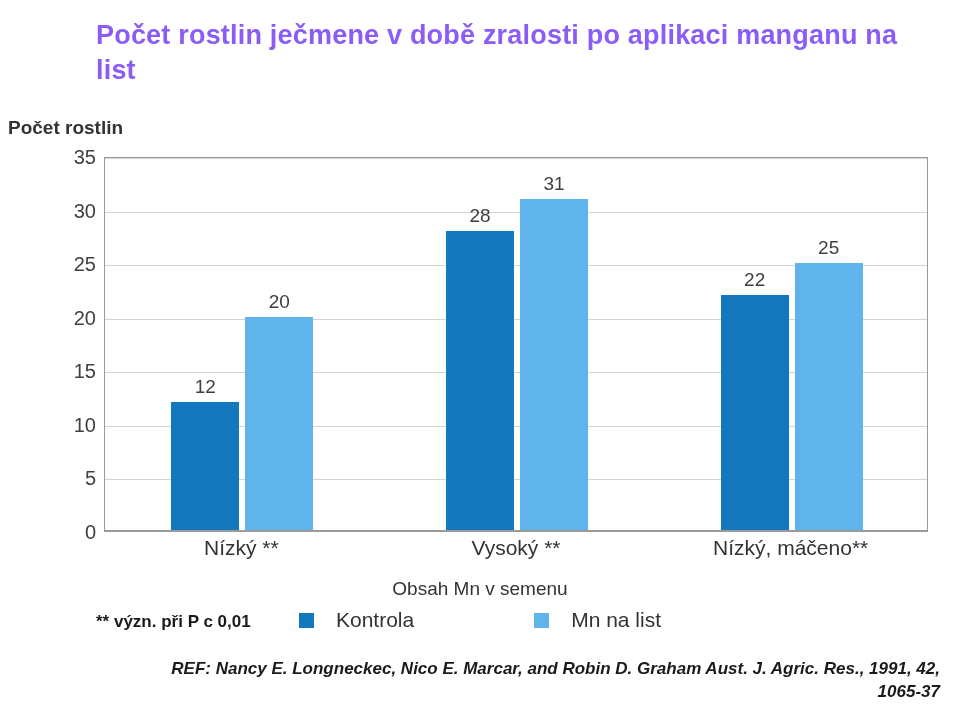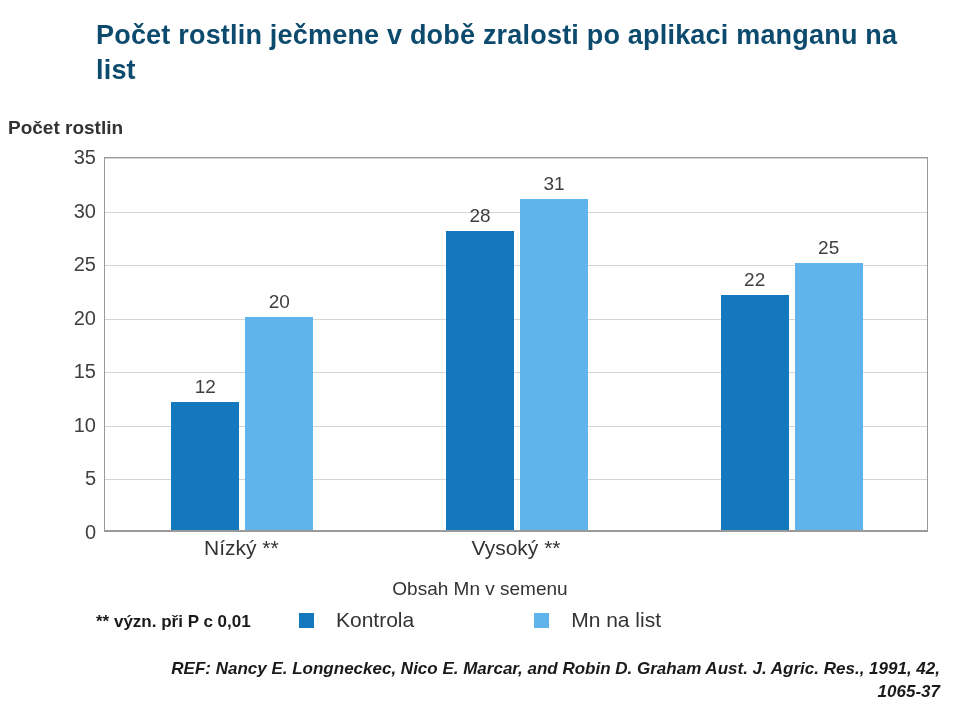--- a/index.html
+++ b/index.html
@@ -16,21 +16,21 @@
   }
 
   
   #chart-title {
     position: absolute;
     left: 96px;
     top: 18px;
     width: 840px;
     font-size: 27px;
     font-weight: bold;
-    color: #0c4a6e;
+    color: #8b5cf6;
     line-height: 1.28;
     letter-spacing: 0.2px;
   }
 
   
   #y-axis-title {
     position: absolute;
     left: 8px;
     top: 117px;
     font-size: 19px;
@@ -212,20 +212,21 @@
       <div class="bar-label" style="left: 619.667px; top: 111.286px;">22</div>
       <div class="bar series1" style="left: 689.667px; width: 68px; height: 267.857px; background: rgb(95, 180, 236);"></div>
       <div class="bar-label" style="left: 693.667px; top: 79.1429px;">25</div>
     </div>
   <div id="baseline"></div>
 </div>
 
 <div id="x-labels">
     <div class="x-label" style="left: 0px; width: 274.667px;">Nízký **</div>
     <div class="x-label" style="left: 274.667px; width: 274.667px;">Vysoký **</div>
+    <div class="x-label" style="left: 549.333px; width: 274.667px;">Nízký, máčeno**</div>
   </div>
 
 <div id="x-axis-title">Obsah Mn v semenu</div>
 
 <div id="legend">
     <div class="legend-item">
       <span class="legend-swatch" style="background: rgb(19, 120, 190);"></span>
       <span class="legend-text">Kontrola</span>
     </div>
     <div class="legend-item">

